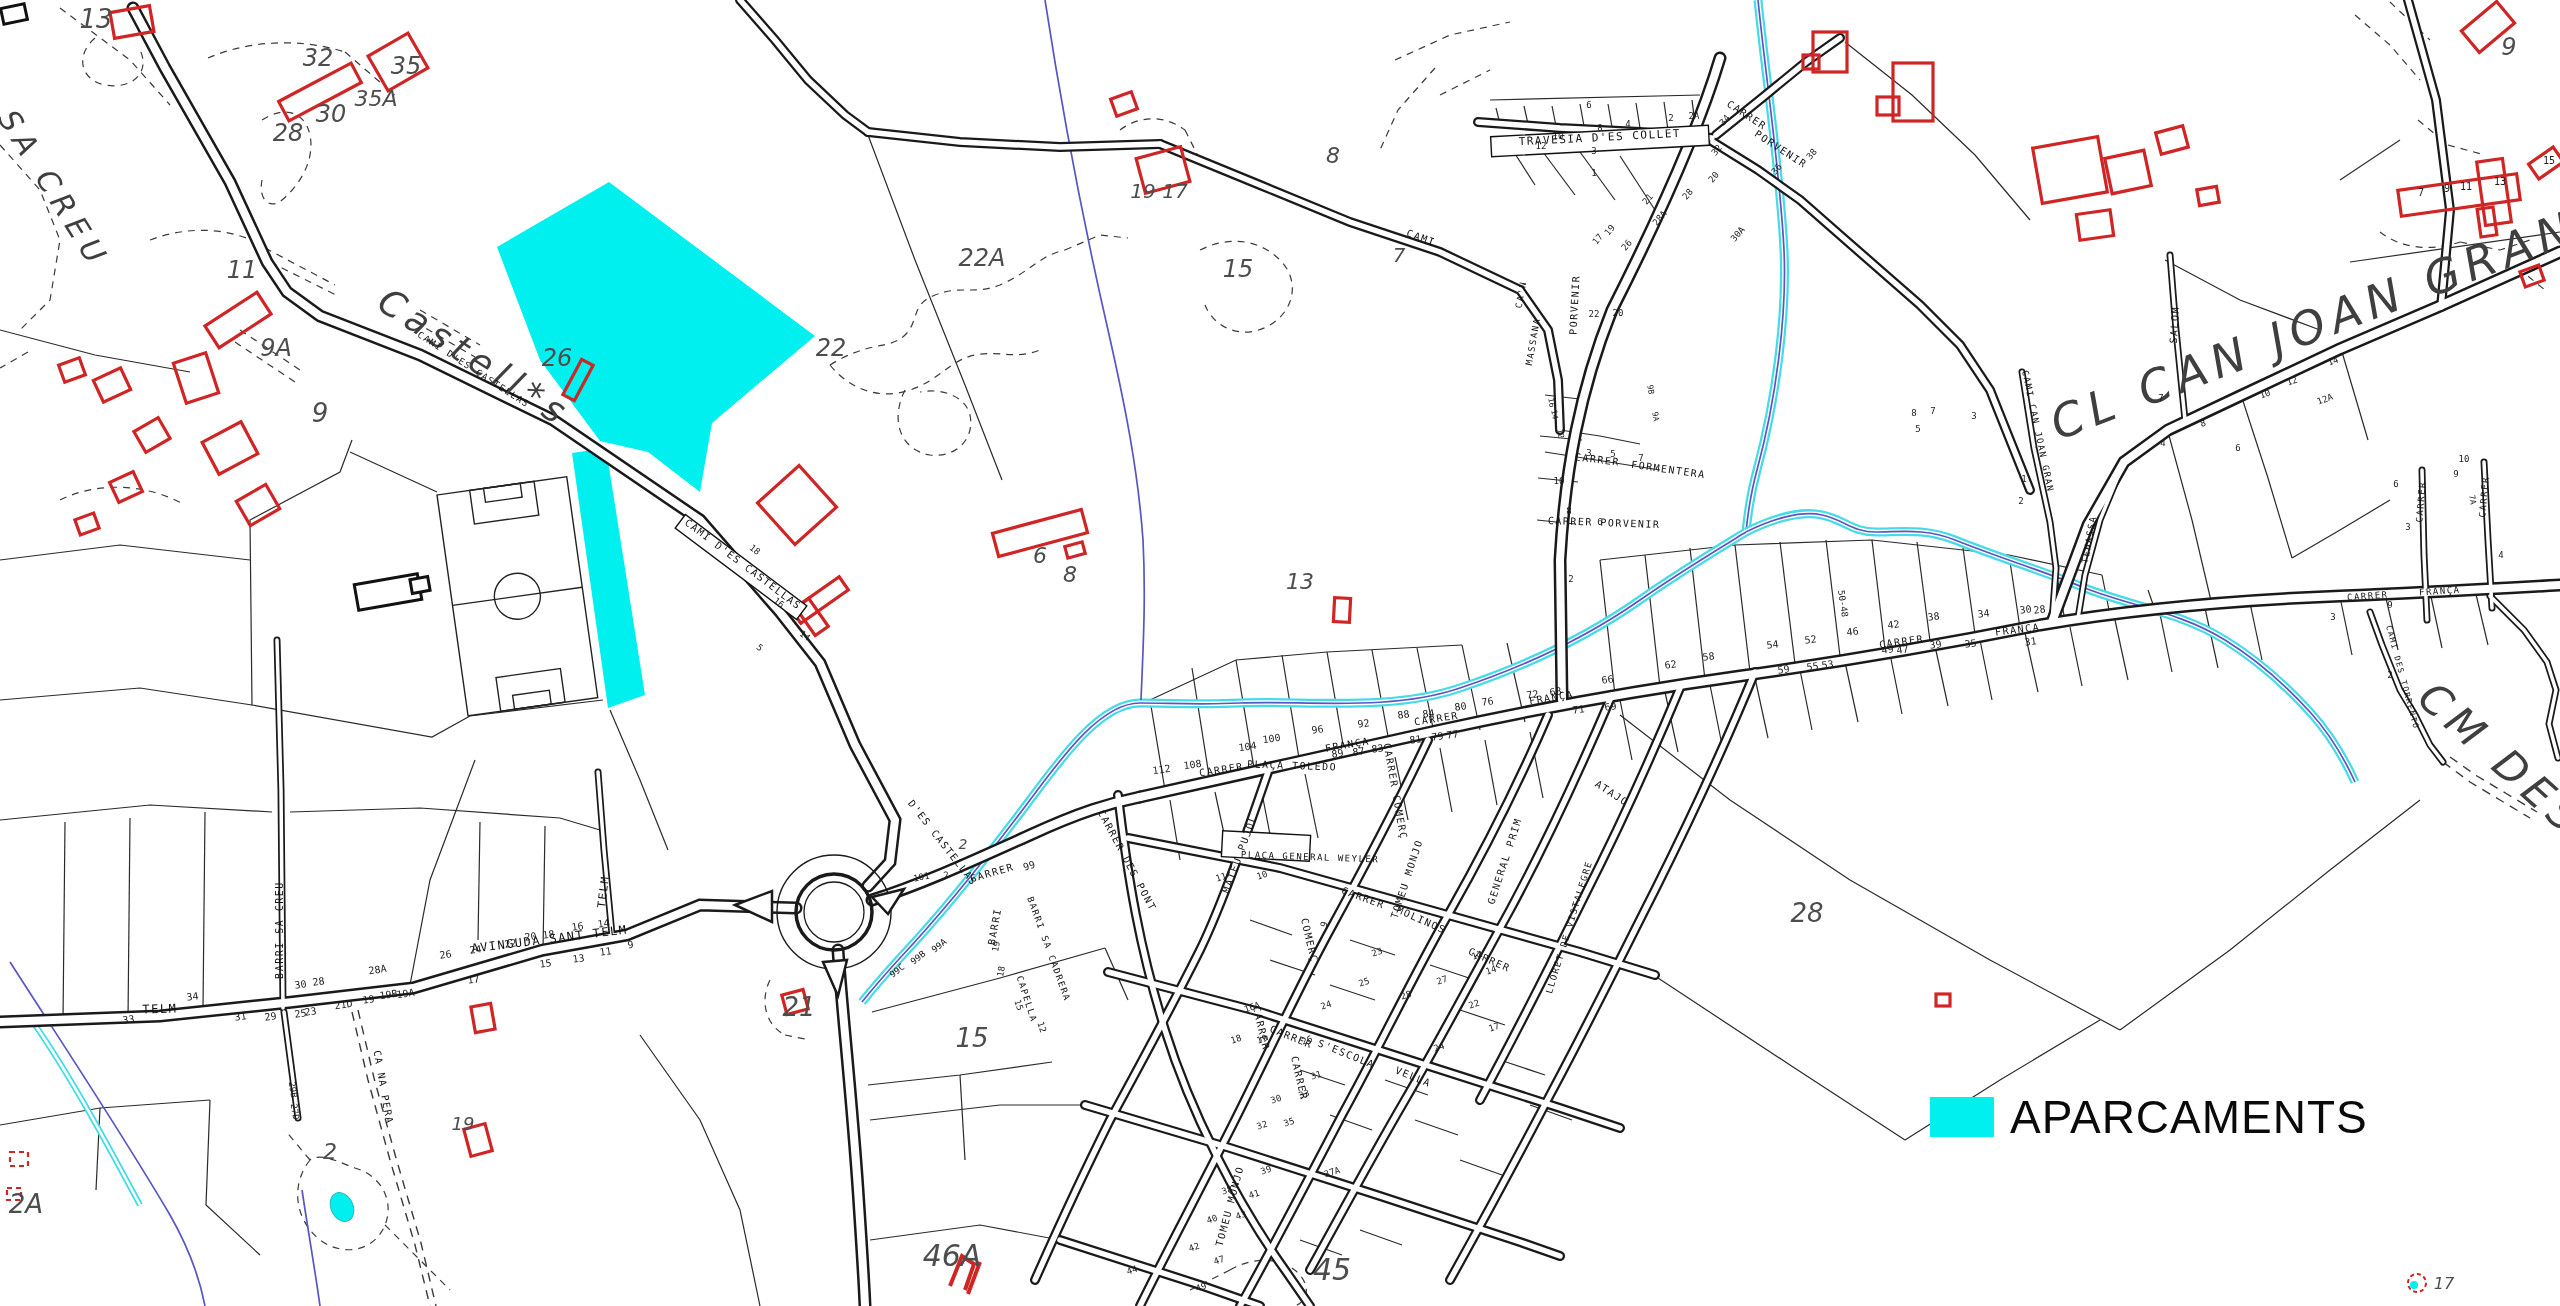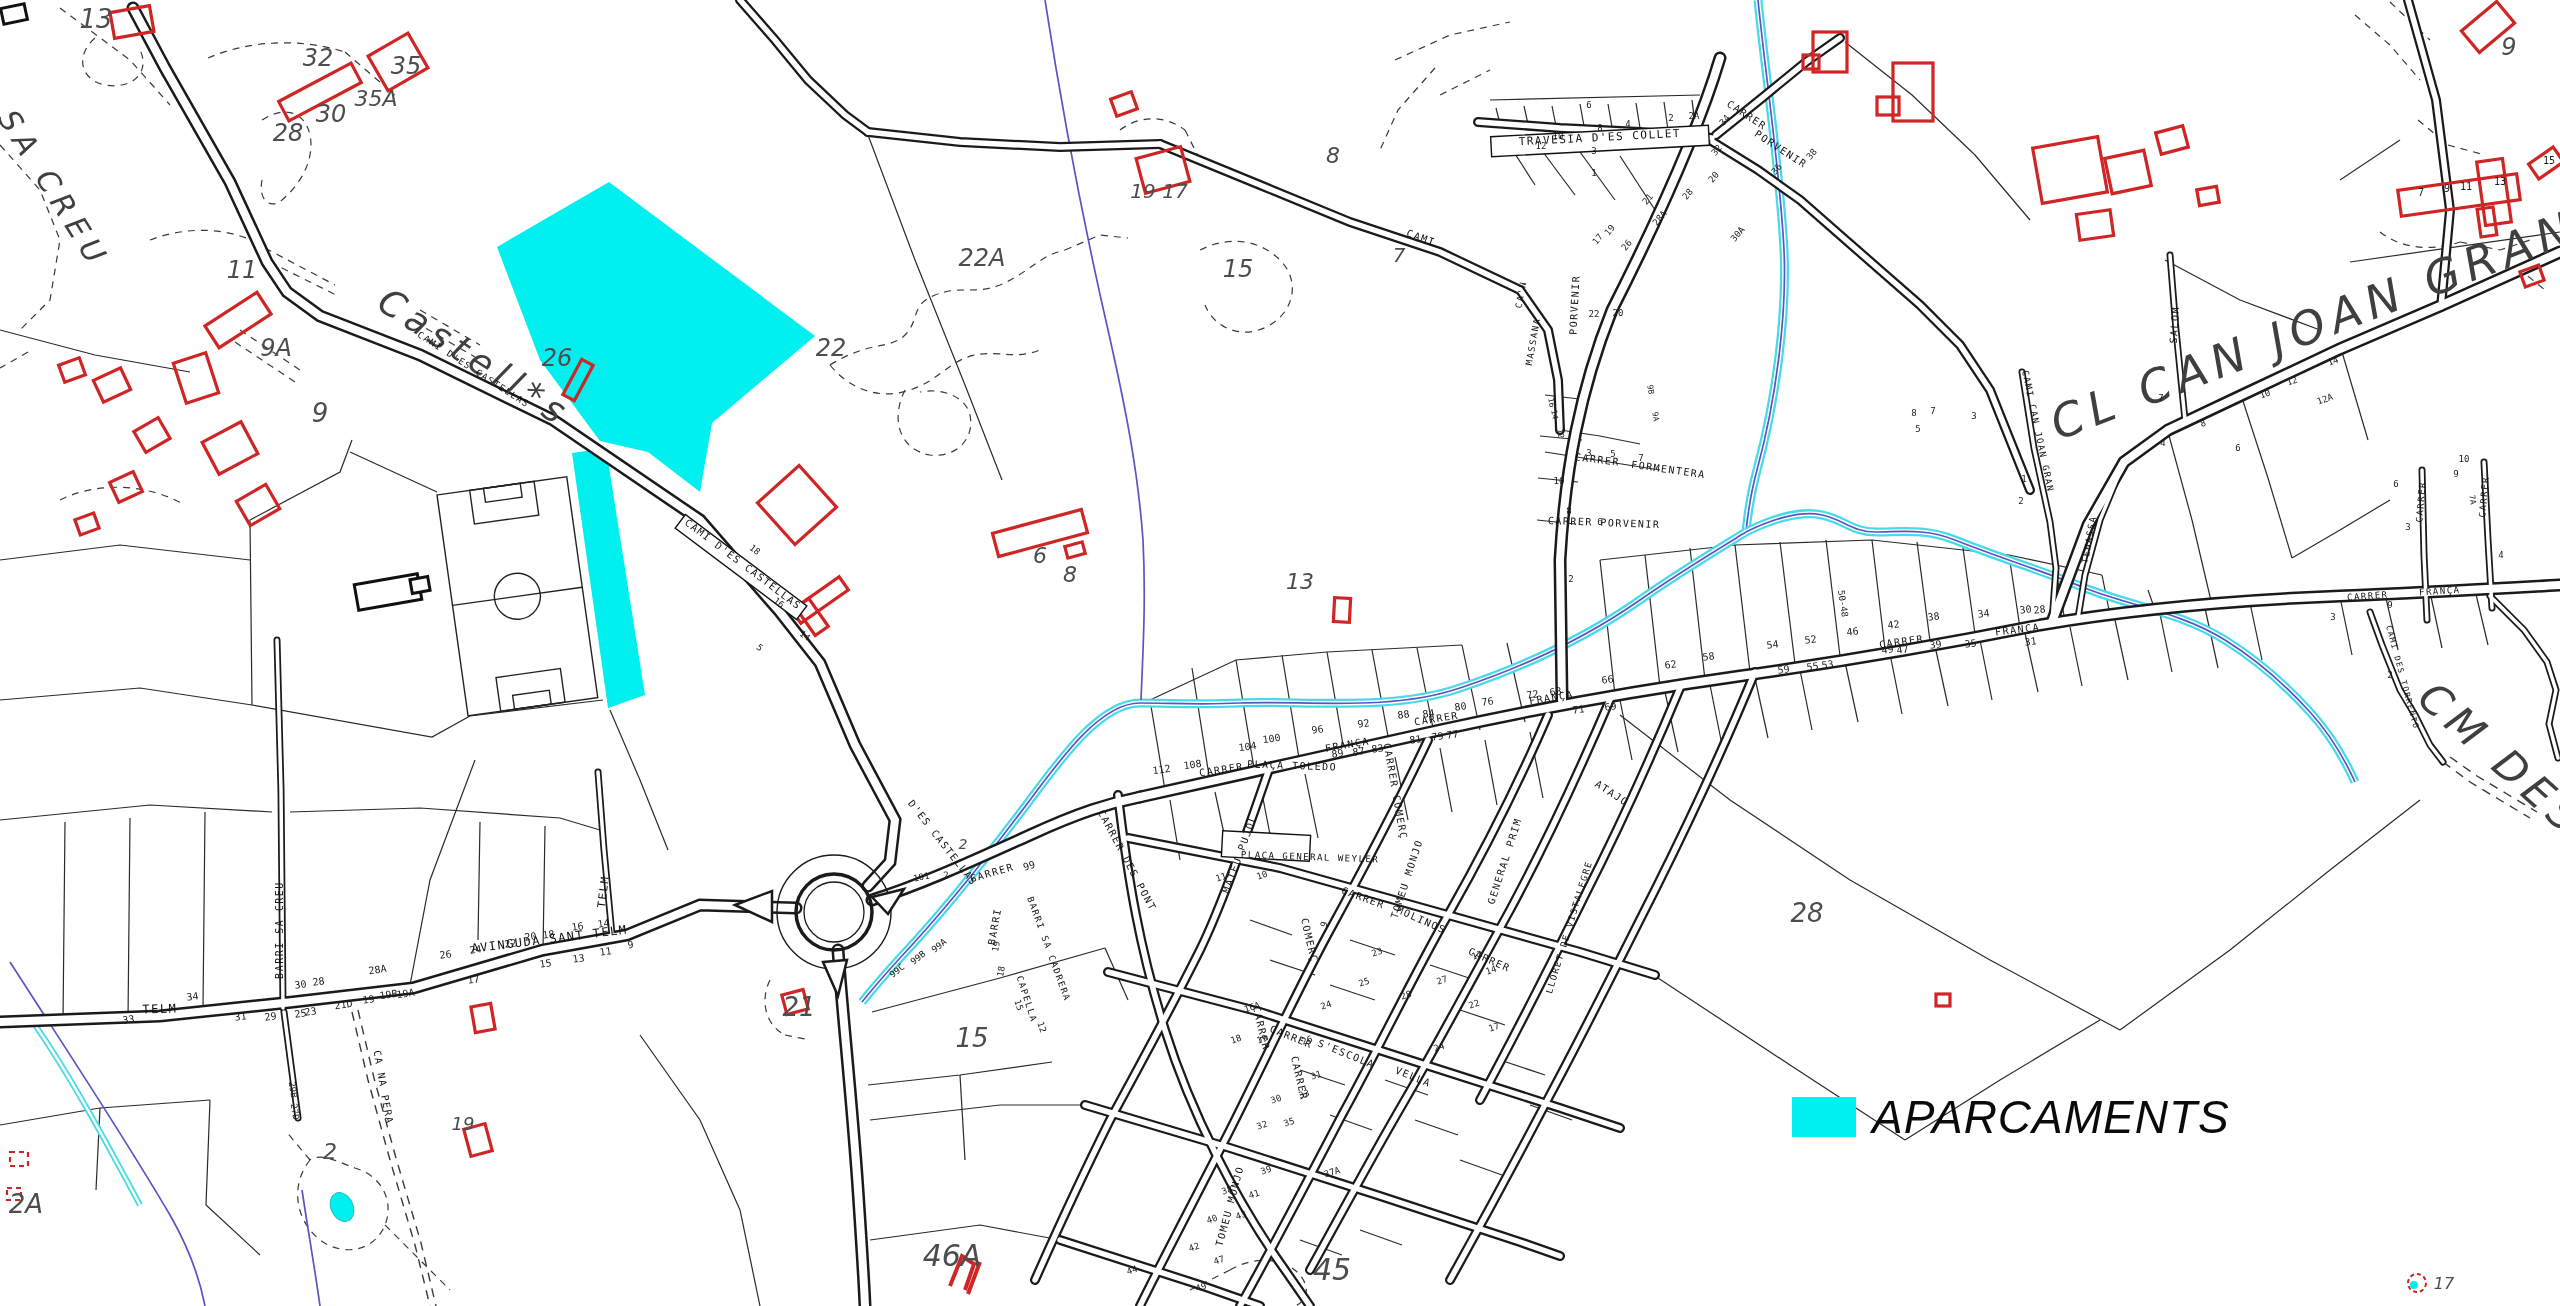--- a/index.html
+++ b/index.html
@@ -1,19 +1,19 @@
 <!DOCTYPE html>
 <html><head>
 <meta charset="utf-8">
 <style>
   html,body{margin:0;padding:0;background:#ffffff;}
   body{width:2560px;height:1306px;overflow:hidden;font-family:"Liberation Sans",sans-serif;}
   .stage{position:relative;width:2560px;height:1306px;background:#fff;}
   svg{position:absolute;inset:0;}
-  .legend{position:absolute;left:1792px;top:1094px;display:flex;align-items:center;gap:16px;font-style:italic;}
+  .legend{position:absolute;left:1930px;top:1094px;display:flex;align-items:center;gap:16px;}
   .legend .swatch{display:inline-block;width:64px;height:40px;background:#00f0f0;}
   .legend .legend-label{font-family:"Liberation Sans",sans-serif;font-size:46px;color:#0a0a0a;letter-spacing:1px;line-height:1;}
   text{user-select:none;}
   .num-b{font-family:"DejaVu Sans",sans-serif;font-style:italic;fill:#4d4d4d;}
   .num-s{font-family:"DejaVu Sans Mono",monospace;fill:#1c1c1c;}
   .st-minor{font-family:"DejaVu Sans Mono",monospace;fill:#111;letter-spacing:1.5px;}
   .st-major{font-family:"DejaVu Sans",sans-serif;font-style:italic;fill:#3f3f3f;}
 </style>
 </head>
 <body>

